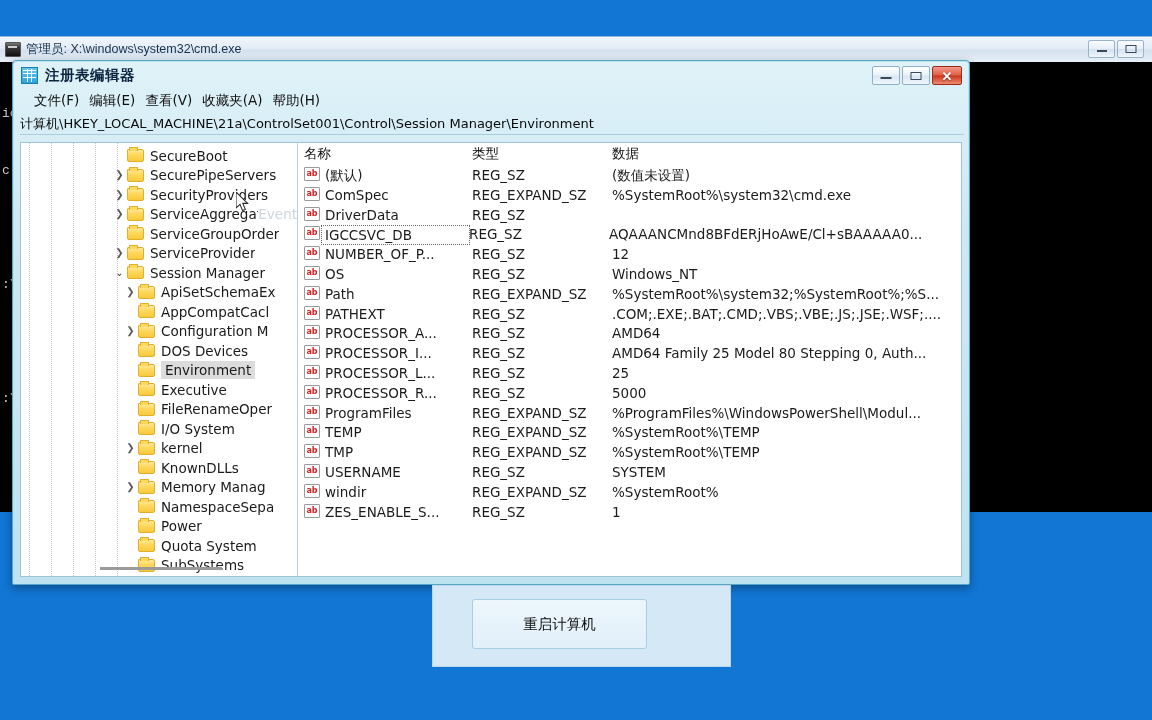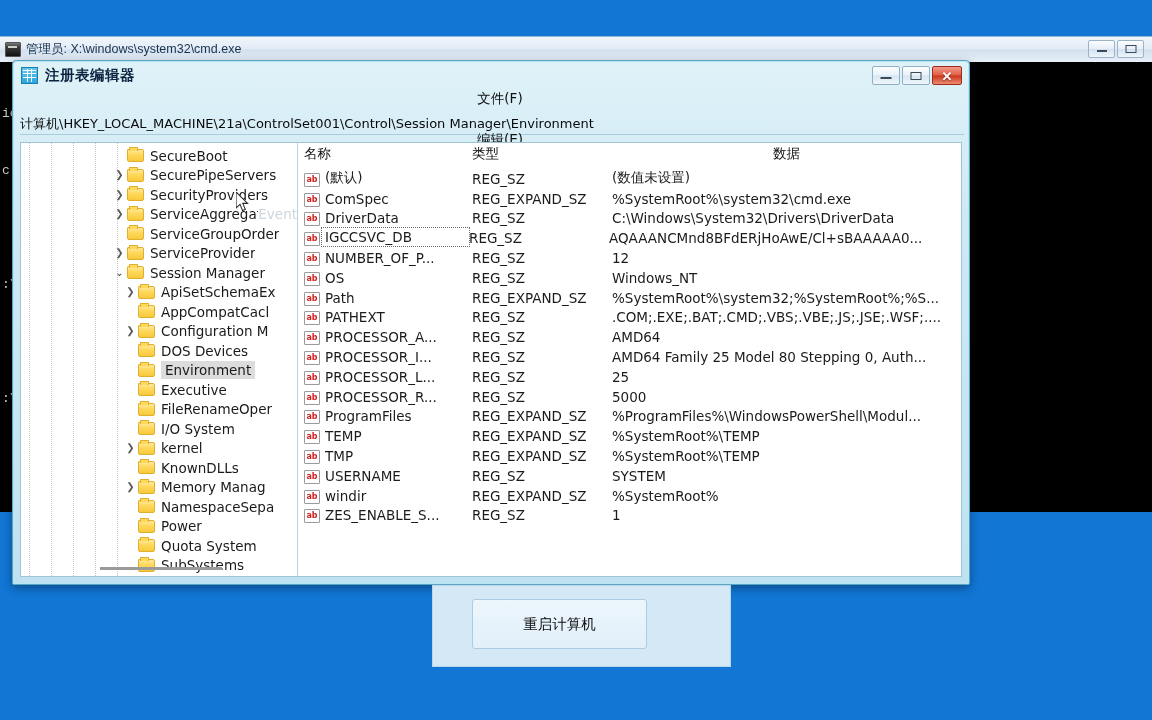--- a/index.html
+++ b/index.html
@@ -145,24 +145,23 @@
     transform: translate(-50%,-50%);
     color: #fff; font-size: 13px; font-weight: bold;
     font-family: "Liberation Sans", sans-serif;
     line-height: 1;
     text-shadow: 0 1px 1px rgba(0,0,0,.5);
   }
 
   .reg-menubar {
     height: 24px;
     display: flex; align-items: center;
-    padding-left: 18px; gap: 21px;
+    padding-left: 18px; gap: 6px;
     font-size: 13.5px; color: #101010;
     font-family: "DejaVu Sans", "Liberation Sans", sans-serif;
-    flex-direction: column;
   }
   .reg-menubar span { cursor: default; padding: 1px 2px; white-space: nowrap; }
 
   .reg-addressbar {
     height: 22px;
     margin: 0 4px 0 6px;
     display: flex; align-items: center;
     font-size: 13px; color: #0a0a0a;
     font-family: "DejaVu Sans", "Liberation Sans", sans-serif;
     white-space: nowrap; overflow: hidden;
@@ -259,25 +258,25 @@
   .list-header {
     height: 22px;
     display: flex; align-items: center;
     font-size: 13.5px; color: #111;
     font-family: "DejaVu Sans", "Liberation Sans", sans-serif;
     background: #fff;
     padding-left: 6px;
   }
   .lh-name { width: 168px; flex: 0 0 168px; }
   .lh-type { width: 140px; flex: 0 0 140px; }
-  .lh-data { flex: 1 1 auto; text-align: center; }
+  .lh-data { flex: 1 1 auto; }
   .list-rows { position: absolute; top: 24px; left: 0; right: 0; bottom: 0; }
   .list-row {
     height: 19.8px;
-    display: flex; align-items: flex-end;
+    display: flex; align-items: flex-start;
     font-size: 13.5px; color: #1b1b1b;
     font-family: "DejaVu Sans", "Liberation Sans", sans-serif;
     white-space: nowrap;
     padding-left: 6px;
   }
   .ab-icon {
     width: 16px; height: 14px; flex: 0 0 16px; margin-right: 5px;
     position: relative;
     background: #ffffff;
     border: 1px solid #9a9a9a;
@@ -568,21 +567,20 @@
               <div class="lr-name">ComSpec</div>
               <div class="lr-type">REG_EXPAND_SZ</div>
               <div class="lr-data">%SystemRoot%\system32\cmd.exe</div>
             </div>
             <div class="list-row">
               <div class="ab-icon">
                 <span class="t">ab</span>
               </div>
               <div class="lr-name">DriverData</div>
               <div class="lr-type">REG_SZ</div>
-              <div class="lr-data">C:\Windows\System32\Drivers\DriverData</div>
             </div>
             <div class="list-row focused">
               <div class="ab-icon">
                 <span class="t">ab</span>
               </div>
               <div class="lr-name">IGCCSVC_DB</div>
               <div class="lr-type">REG_SZ</div>
               <div class="lr-data">AQAAANCMnd8BFdERjHoAwE/Cl+sBAAAAA0...</div>
             </div>
             <div class="list-row">

